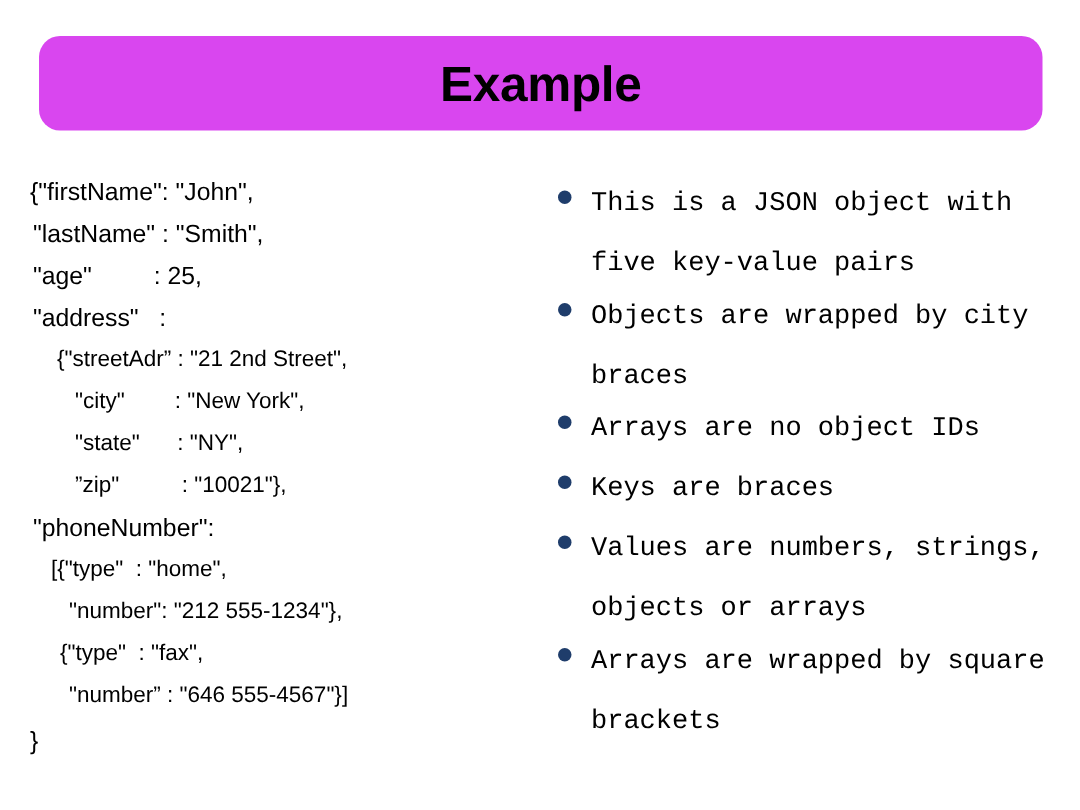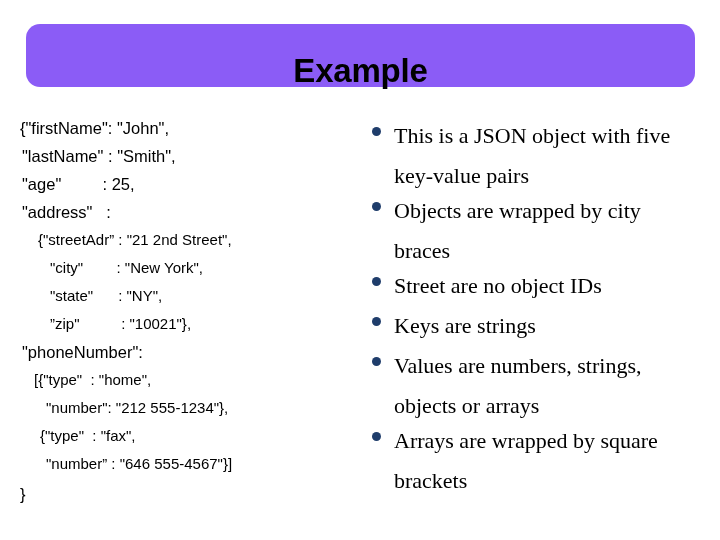--- a/index.html
+++ b/index.html
@@ -86,32 +86,32 @@
     left: 4px;
     top: 11px;
     width: 9px;
     height: 9px;
     border-radius: 50%;
     background: #1f3d6b;
   }
   .bullet-text {
     display: block;
     margin-left: 26px;
-    font-size: 22px;
+    font-size: 18px;
     line-height: 40px;
     color: #000000;
-    font-family: Liberation Serif, serif;
+    font-family: Liberation Mono, monospace;
   }
 </style>
 </head>
 <body style="background: rgb(255, 255, 255);">
 
 <div id="slide-root">
 
-  <div id="title-banner" style="background: #8b5cf6; align-items: flex-end;">
+  <div id="title-banner" style="background: #d946ef;">
     <span id="title-text">Example</span>
   </div>
 
   <div id="body-area">
 
     <div id="json-column">
         <div class="json-line" style="left: 20px; top: 16px;">{"firstName": "John",</div>
         <div class="json-line" style="left: 22px; top: 44px;">"lastName" : "Smith",</div>
         <div class="json-line" style="left: 22px; top: 72px;">"age"         : 25,</div>
         <div class="json-line" style="left: 22px; top: 100px;">"address"   :</div>
@@ -131,25 +131,25 @@
         <div class="bullet-item" style="top: 12px;">
           <span class="bullet-dot" style="background: rgb(31, 61, 107);"></span>
           <span class="bullet-text">This is a JSON object with five key-value pairs</span>
         </div>
         <div class="bullet-item" style="top: 87px;">
           <span class="bullet-dot" style="background: rgb(31, 61, 107);"></span>
           <span class="bullet-text">Objects are wrapped by city braces</span>
         </div>
         <div class="bullet-item" style="top: 162px;">
           <span class="bullet-dot" style="background: rgb(31, 61, 107);"></span>
-          <span class="bullet-text">Street are no object IDs</span>
+          <span class="bullet-text">Arrays are no object IDs</span>
         </div>
         <div class="bullet-item" style="top: 202px;">
           <span class="bullet-dot" style="background: rgb(31, 61, 107);"></span>
-          <span class="bullet-text">Keys are strings</span>
+          <span class="bullet-text">Keys are braces</span>
         </div>
         <div class="bullet-item" style="top: 317px;">
           <span class="bullet-dot" style="background: rgb(31, 61, 107);"></span>
           <span class="bullet-text">Arrays are wrapped by square brackets</span>
         </div>
         <div class="bullet-item" style="top: 242px;">
           <span class="bullet-dot" style="background: rgb(31, 61, 107);"></span>
           <span class="bullet-text">Values are numbers, strings, objects or arrays</span>
         </div>
       </div>

